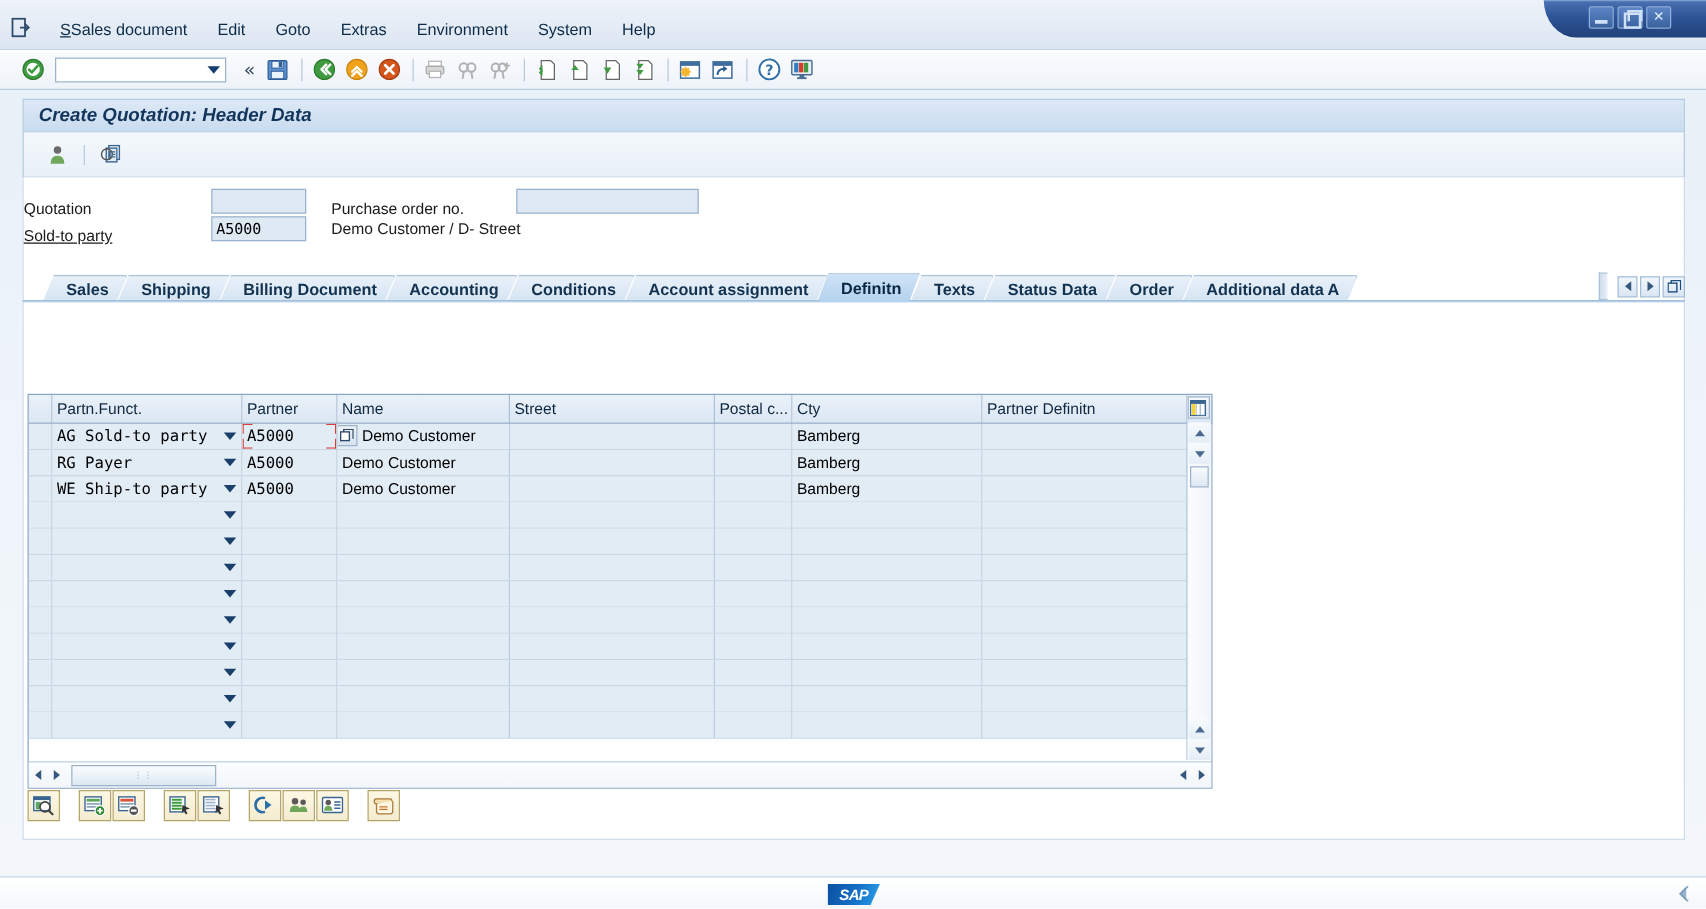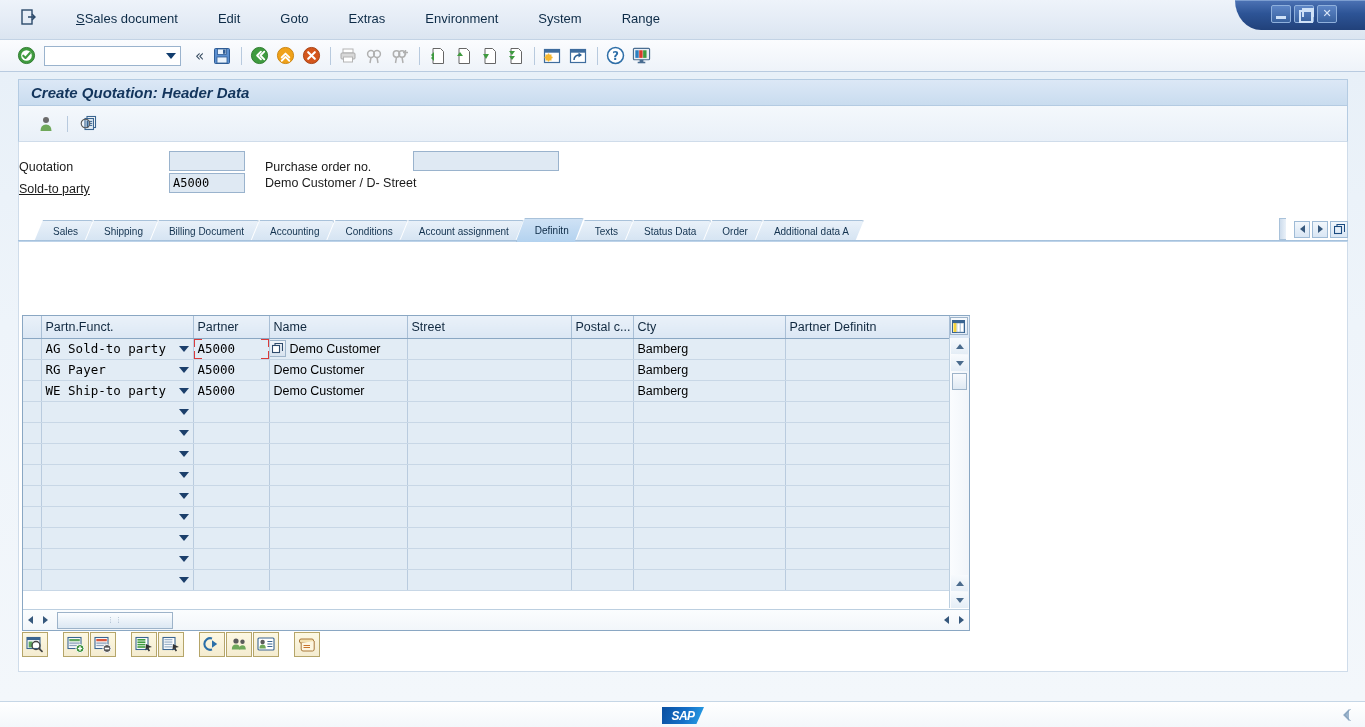--- a/index.html
+++ b/index.html
@@ -42,22 +42,22 @@
   .wb-min { left: 36px; }
   .wb-max { left: 59px; }
   .wb-close { left: 82px; }
   .wb-min::after { content:""; position:absolute; left:4px; bottom:3px; width:10px; height:3px; background:#cfe1f7; }
   .wb-max::after { content:""; position:absolute; left:4px; top:4px; width:10px; height:9px; border:2px solid #cfe1f7; }
   .wb-max::before { content:""; position:absolute; left:7px; top:2px; width:8px; height:7px; border:2px solid #cfe1f7; border-bottom:none; }
 
   
   .menubar {
     position: absolute; left: 0; top: 8px; height: 30px;
-    display: flex; align-items: flex-start; gap: 16px;
-    padding-left: 20px;
+    display: flex; align-items: center; gap: 0px;
+    padding-left: 8px;
   }
   .sysmenu-icon {
     width: 20px; height: 20px; margin-right: 8px; position: relative;
   }
   .sysmenu-icon svg { display:block; }
   .menu-item {
     padding: 3px 12px; font-size: 13px; color: #0d2b47; cursor: default;
     white-space: nowrap;
   }
   .menu-item u { text-decoration: underline; }
@@ -122,28 +122,29 @@
 
   
   .tabstrip {
     position: absolute; left: 18px; top: 216px; width: 1330px; height: 26px;
   }
   .tabs-wrap { position:absolute; left:16px; top:0; display:flex; align-items:flex-end; height:26px; }
   .tab {
     position: relative; height: 22px; margin-right: -8px;
     padding: 0 14px 0 18px;
     display:flex; align-items:center;
-    font-size: 10px; color:#12324f;
+    font-size: 13px; color:#12324f;
     background: linear-gradient(to bottom, #e9f1f9 0%, #d4e3f2 100%);
     border: 1px solid #a9c2da; border-bottom:none;
     border-top-left-radius:2px; border-top-right-radius:2px;
     transform: skewX(0deg);
     white-space: nowrap;
     clip-path: polygon(9px 0, 100% 0, calc(100% - 9px) 100%, 0 100%);
     cursor: default;
+    font-weight: bold;
   }
   .tab.active {
     background: linear-gradient(to bottom, #cfe2f5 0%, #b3d2ef 100%);
     color: #0a2844; height: 24px;
     z-index: 5;
   }
   .tab-underline {
     position:absolute; left:0; top:24px; width:1330px; height:2px;
     background: linear-gradient(to bottom, #9ab9d6, #c9dcef);
   }
@@ -305,21 +306,21 @@
           <rect x="2" y="2" width="10" height="14" fill="none" stroke="#2c4a6b" stroke-width="1.4"></rect>
           <path d="M8 9 H15 M12 6 L15 9 L12 12" fill="none" stroke="#2c4a6b" stroke-width="1.4"></path>
         </svg>
       </span>
       <span class="menu-item"><u>S</u><span style="margin-left:-7px; padding-left:7px;">Sales document</span></span>
       <span class="menu-item"><span>Edit</span></span>
       <span class="menu-item"><span>Goto</span></span>
       <span class="menu-item"><span>Extras</span></span>
       <span class="menu-item"><span>Environment</span></span>
       <span class="menu-item"><span>System</span></span>
-      <span class="menu-item"><span>Range</span></span>
+      <span class="menu-item"><span>Help</span></span>
     </div>
     <div class="winbtns">
       <div class="wb wb-min"></div>
       <div class="wb wb-max"></div>
       <div class="wb wb-close">✕</div>
     </div>
   </div>
 
   <div class="toolbar">
     <div class="tbtn">

